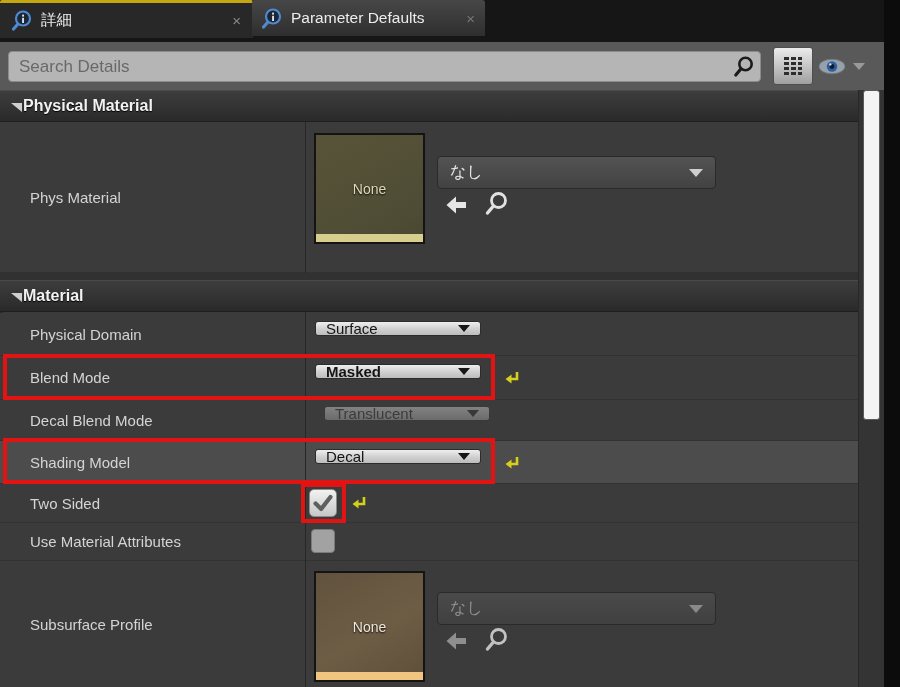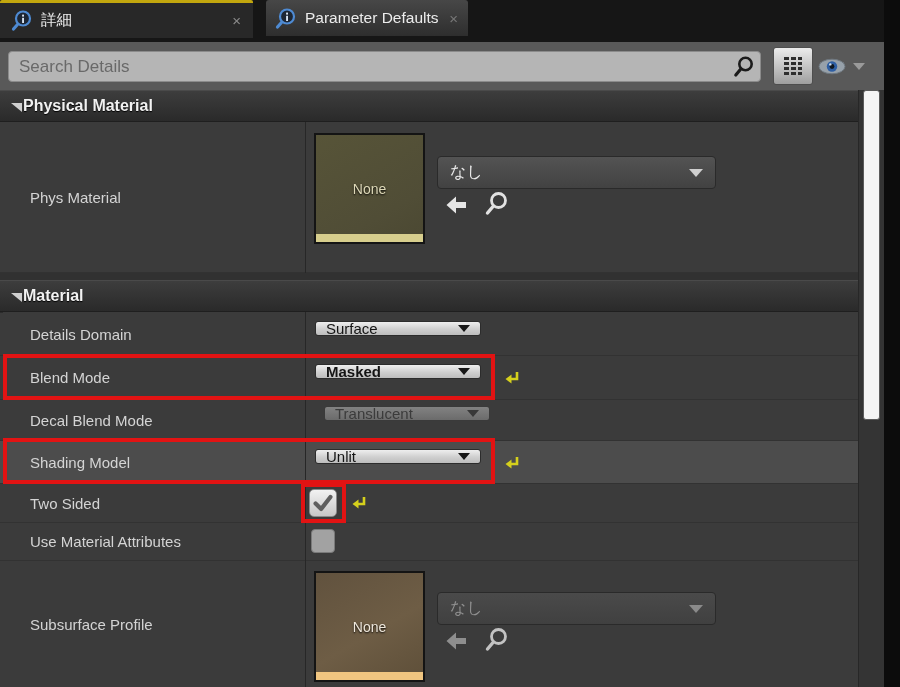--- a/index.html
+++ b/index.html
@@ -10,21 +10,21 @@
     -webkit-font-smoothing:antialiased;
   }
   
   .tabbar { position:absolute; left:0; top:0; width:900px; height:42px; background:#161616; }
   .tab { position:absolute; display:flex; align-items:center; cursor:pointer; }
   .tab-active {
     left:0; top:4; width:253px; height:38px; background:#282828;
     border-top:3px solid #c2a70e; border-radius:2px 2px 0 0; padding:0 10px;
   }
   .tab-inactive {
-    left:266px; top:6; width:202px; height:36px;
+    left:252px; top:6; width:233px; height:36px;
     background:linear-gradient(#474747,#2e2e2e); border-radius:3px 3px 0 0; padding:0 8px;
   }
   .tab-label { color:#ececec; font-size:15.5px; margin-left:8px; white-space:nowrap; overflow:hidden; }
   .tab-inactive .tab-label { max-width:160px; }
   .tab-close { margin-left:auto; color:#8a8a8a; font-size:15px; line-height:1; padding:2px 2px; }
   .tab-inactive .tab-close { color:#777; }
   
   .toolbar { position:absolute; left:0; top:42px; width:884px; height:48px; background:#595959; }
   .searchwrap { position:absolute; left:8px; top:9px; width:753px; height:31px; }
   .searchwrap input {
@@ -203,21 +203,21 @@
     <div class="gapstrip" style="top:183px; height:7px;"></div>
 
     <div class="sect-header" style="top:190px;">
       <svg width="13" height="13" viewBox="0 0 13 13">
         <polygon points="1,3 12,3 12,12" fill="#cfcfcf"></polygon>
       </svg>
       <span class="sect-title">Material</span>
     </div>
 
     <div class="row" style="top:223px; height:43px;">
-      <span class="row-label">Details Domain</span>
+      <span class="row-label">Physical Domain</span>
     </div>
     <div class="row" style="top:266px; height:44px;">
       <span class="row-label">Blend Mode</span>
     </div>
     <div class="row" style="top:310px; height:41px;">
       <span class="row-label">Decal Blend Mode</span>
     </div>
     <div class="row row-hl" style="top:351px; height:43px;">
       <span class="row-label">Shading Model</span>
     </div>
@@ -240,21 +240,21 @@
     </div>
     <div class="dd-light" style="left:315px; top:274px;font-weight:bold;">
       <span>Masked</span>
       <span class="ddcaret"></span>
     </div>
     <div class="dd-light dd-disabled" style="left:324px; top:316px;">
       <span>Translucent</span>
       <span class="ddcaret"></span>
     </div>
     <div class="dd-light" style="left:315px; top:359px;">
-      <span>Unlit</span>
+      <span>Decal</span>
       <span class="ddcaret"></span>
     </div>
 
     <div class="cb cb-checked" style="left:309px; top:399px;">
       <svg width="26" height="26" viewBox="0 0 28 28">
         <path d="M6 14.5 L12 20.5 L22 7.5" fill="none" stroke="#5f5f5f" stroke-width="4.5" stroke-linecap="round" stroke-linejoin="round"></path>
       </svg>
     </div>
     <div class="cb cb-unchecked" style="left:311px; top:439px;"></div>
 

